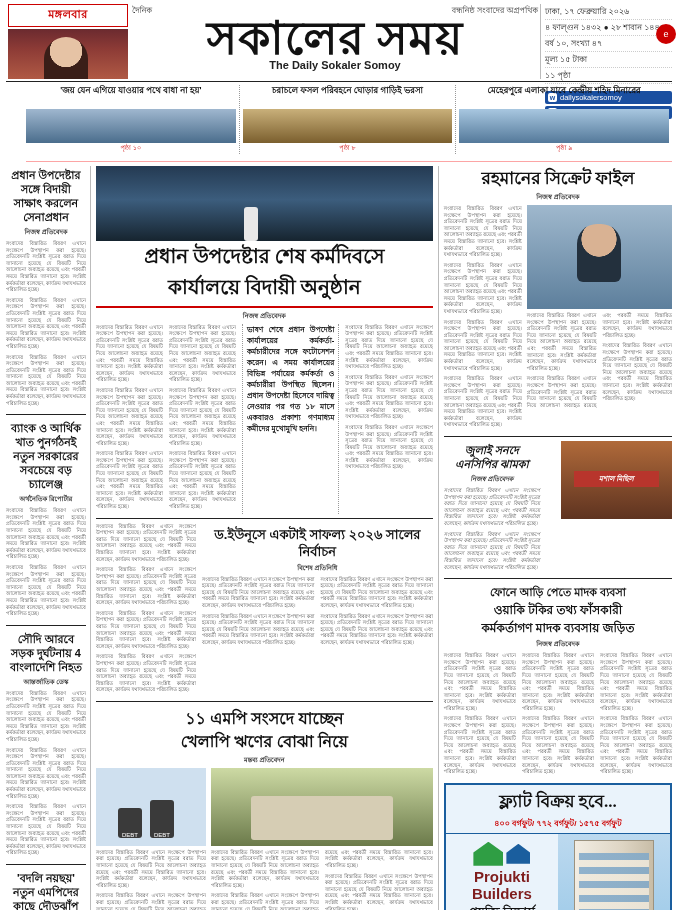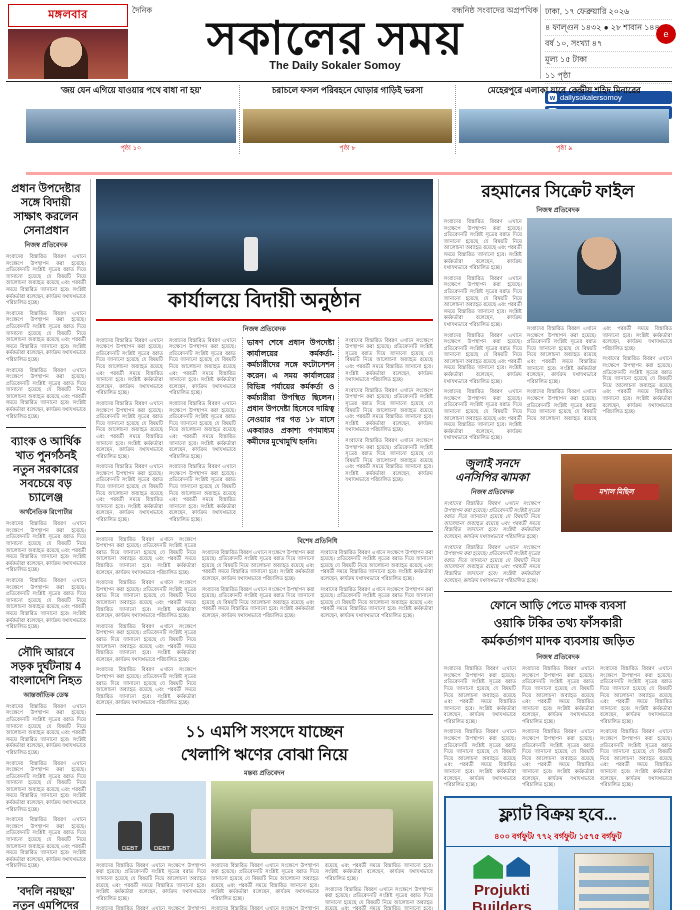--- a/index.html
+++ b/index.html
@@ -36,21 +36,21 @@
   .mh-right .line { padding:1px 0; border-bottom:1px dotted #ccc;}
   .social { margin-top:7px; }
   .social div { display:flex; align-items:center; gap:3px; background:#1a4fa0; color:#fff;
      font-size:7.5px; padding:2px 3px; margin-bottom:2px; border-radius:2px;}
   .social .sic { width:9px;height:9px;border-radius:2px;background:#fff;color:#1a4fa0;font-size:7px;
      display:flex;align-items:center;justify-content:center;font-weight:bold;}
   .px-logo { position:absolute; right:2px; top:24px; width:20px;height:20px;border-radius:50%;
      background:#c00;color:#fff;font-size:9px;display:flex;align-items:center;justify-content:center;}
 
   
-  .teasers { display:flex; gap:3px; margin-top:3px; border-bottom:3px solid #fca5a5; padding-bottom:18px;margin-left:20px;}
+  .teasers { display:flex; gap:3px; margin-top:3px; border-bottom:1px solid #fca5a5; padding-bottom:7px;margin-left:20px;}
   .teaser { flex:1; border-right:1px dotted #999; padding-right:3px; }
   .teaser:last-child{border-right:none;}
   .teaser .t-txt { font-size:8.5px; font-weight:bold; line-height:11px; text-align:center; min-height:22px;}
   .teaser .t-img { height:34px; margin-top:2px; }
   .teaser .t-pg { font-size:6.5px; text-align:center; color:#c00; }
 
   .img-a{background:linear-gradient(180deg,#9fb7cf,#4a6d8c);}
   .img-b{background:linear-gradient(180deg,#8fb07d,#3f6b3a);}
   .img-c{background:linear-gradient(180deg,#c9b07a,#7b5f2e);}
   .img-d{background:linear-gradient(180deg,#a8c7e0,#54799a);}
@@ -194,20 +194,21 @@
       <div class="rule"></div>
       <div>
         <div class="hd-s">'বদলি নয়ছয়' নতুন এমপিদের কাছে দৌড়ঝাঁপ</div>
         <div class="byline">নিজস্ব প্রতিবেদক</div>
 
       </div>
     </div>
 
     <div class="col c2">
       <div class="ph parliament"></div>
+      <div class="hd-l">প্রধান উপদেষ্টার শেষ কর্মদিবসে</div>
       <div class="hd-l">কার্যালয়ে বিদায়ী অনুষ্ঠান</div>
       <div class="redline"></div>
       <div class="byline">নিজস্ব প্রতিবেদক</div>
       <div style="display:flex;gap:6px;">
         <div class="body cols2" style="flex:1.6;">
           <p>সংবাদের বিস্তারিত বিবরণ এখানে সংক্ষেপে উপস্থাপন করা হয়েছে। প্রতিবেদনটি সংশ্লিষ্ট সূত্রের বরাত দিয়ে জানানো হয়েছে যে বিষয়টি নিয়ে আলোচনা অব্যাহত রয়েছে এবং পরবর্তী সময়ে বিস্তারিত জানানো হবে। সংশ্লিষ্ট কর্মকর্তারা বলেছেন, কার্যক্রম যথাযথভাবে পরিচালিত হচ্ছে।</p>
             <p>সংবাদের বিস্তারিত বিবরণ এখানে সংক্ষেপে উপস্থাপন করা হয়েছে। প্রতিবেদনটি সংশ্লিষ্ট সূত্রের বরাত দিয়ে জানানো হয়েছে যে বিষয়টি নিয়ে আলোচনা অব্যাহত রয়েছে এবং পরবর্তী সময়ে বিস্তারিত জানানো হবে। সংশ্লিষ্ট কর্মকর্তারা বলেছেন, কার্যক্রম যথাযথভাবে পরিচালিত হচ্ছে।</p>
             <p>সংবাদের বিস্তারিত বিবরণ এখানে সংক্ষেপে উপস্থাপন করা হয়েছে। প্রতিবেদনটি সংশ্লিষ্ট সূত্রের বরাত দিয়ে জানানো হয়েছে যে বিষয়টি নিয়ে আলোচনা অব্যাহত রয়েছে এবং পরবর্তী সময়ে বিস্তারিত জানানো হবে। সংশ্লিষ্ট কর্মকর্তারা বলেছেন, কার্যক্রম যথাযথভাবে পরিচালিত হচ্ছে।</p>
           <p>সংবাদের বিস্তারিত বিবরণ এখানে সংক্ষেপে উপস্থাপন করা হয়েছে। প্রতিবেদনটি সংশ্লিষ্ট সূত্রের বরাত দিয়ে জানানো হয়েছে যে বিষয়টি নিয়ে আলোচনা অব্যাহত রয়েছে এবং পরবর্তী সময়ে বিস্তারিত জানানো হবে। সংশ্লিষ্ট কর্মকর্তারা বলেছেন, কার্যক্রম যথাযথভাবে পরিচালিত হচ্ছে।</p>
             <p>সংবাদের বিস্তারিত বিবরণ এখানে সংক্ষেপে উপস্থাপন করা হয়েছে। প্রতিবেদনটি সংশ্লিষ্ট সূত্রের বরাত দিয়ে জানানো হয়েছে যে বিষয়টি নিয়ে আলোচনা অব্যাহত রয়েছে এবং পরবর্তী সময়ে বিস্তারিত জানানো হবে। সংশ্লিষ্ট কর্মকর্তারা বলেছেন, কার্যক্রম যথাযথভাবে পরিচালিত হচ্ছে।</p>
@@ -225,20 +226,21 @@
       <div class="rule"></div>
 
       <div style="display:flex;gap:6px;">
         <div class="body" style="width:100px;">
           <p>সংবাদের বিস্তারিত বিবরণ এখানে সংক্ষেপে উপস্থাপন করা হয়েছে। প্রতিবেদনটি সংশ্লিষ্ট সূত্রের বরাত দিয়ে জানানো হয়েছে যে বিষয়টি নিয়ে আলোচনা অব্যাহত রয়েছে এবং পরবর্তী সময়ে বিস্তারিত জানানো হবে। সংশ্লিষ্ট কর্মকর্তারা বলেছেন, কার্যক্রম যথাযথভাবে পরিচালিত হচ্ছে।</p>
             <p>সংবাদের বিস্তারিত বিবরণ এখানে সংক্ষেপে উপস্থাপন করা হয়েছে। প্রতিবেদনটি সংশ্লিষ্ট সূত্রের বরাত দিয়ে জানানো হয়েছে যে বিষয়টি নিয়ে আলোচনা অব্যাহত রয়েছে এবং পরবর্তী সময়ে বিস্তারিত জানানো হবে। সংশ্লিষ্ট কর্মকর্তারা বলেছেন, কার্যক্রম যথাযথভাবে পরিচালিত হচ্ছে।</p>
             <p>সংবাদের বিস্তারিত বিবরণ এখানে সংক্ষেপে উপস্থাপন করা হয়েছে। প্রতিবেদনটি সংশ্লিষ্ট সূত্রের বরাত দিয়ে জানানো হয়েছে যে বিষয়টি নিয়ে আলোচনা অব্যাহত রয়েছে এবং পরবর্তী সময়ে বিস্তারিত জানানো হবে। সংশ্লিষ্ট কর্মকর্তারা বলেছেন, কার্যক্রম যথাযথভাবে পরিচালিত হচ্ছে।</p>
             <p>সংবাদের বিস্তারিত বিবরণ এখানে সংক্ষেপে উপস্থাপন করা হয়েছে। প্রতিবেদনটি সংশ্লিষ্ট সূত্রের বরাত দিয়ে জানানো হয়েছে যে বিষয়টি নিয়ে আলোচনা অব্যাহত রয়েছে এবং পরবর্তী সময়ে বিস্তারিত জানানো হবে। সংশ্লিষ্ট কর্মকর্তারা বলেছেন, কার্যক্রম যথাযথভাবে পরিচালিত হচ্ছে।</p>
         </div>
         <div style="flex:1;">
+          <div class="hd-m">ড.ইউনূসে একটাই সাফল্য ২০২৬ সালের নির্বাচন</div>
           <div class="byline">বিশেষ প্রতিনিধি</div>
           <div class="body cols2">
             <p>সংবাদের বিস্তারিত বিবরণ এখানে সংক্ষেপে উপস্থাপন করা হয়েছে। প্রতিবেদনটি সংশ্লিষ্ট সূত্রের বরাত দিয়ে জানানো হয়েছে যে বিষয়টি নিয়ে আলোচনা অব্যাহত রয়েছে এবং পরবর্তী সময়ে বিস্তারিত জানানো হবে। সংশ্লিষ্ট কর্মকর্তারা বলেছেন, কার্যক্রম যথাযথভাবে পরিচালিত হচ্ছে।</p>
               <p>সংবাদের বিস্তারিত বিবরণ এখানে সংক্ষেপে উপস্থাপন করা হয়েছে। প্রতিবেদনটি সংশ্লিষ্ট সূত্রের বরাত দিয়ে জানানো হয়েছে যে বিষয়টি নিয়ে আলোচনা অব্যাহত রয়েছে এবং পরবর্তী সময়ে বিস্তারিত জানানো হবে। সংশ্লিষ্ট কর্মকর্তারা বলেছেন, কার্যক্রম যথাযথভাবে পরিচালিত হচ্ছে।</p>
               <p>সংবাদের বিস্তারিত বিবরণ এখানে সংক্ষেপে উপস্থাপন করা হয়েছে। প্রতিবেদনটি সংশ্লিষ্ট সূত্রের বরাত দিয়ে জানানো হয়েছে যে বিষয়টি নিয়ে আলোচনা অব্যাহত রয়েছে এবং পরবর্তী সময়ে বিস্তারিত জানানো হবে। সংশ্লিষ্ট কর্মকর্তারা বলেছেন, কার্যক্রম যথাযথভাবে পরিচালিত হচ্ছে।</p>
               <p>সংবাদের বিস্তারিত বিবরণ এখানে সংক্ষেপে উপস্থাপন করা হয়েছে। প্রতিবেদনটি সংশ্লিষ্ট সূত্রের বরাত দিয়ে জানানো হয়েছে যে বিষয়টি নিয়ে আলোচনা অব্যাহত রয়েছে এবং পরবর্তী সময়ে বিস্তারিত জানানো হবে। সংশ্লিষ্ট কর্মকর্তারা বলেছেন, কার্যক্রম যথাযথভাবে পরিচালিত হচ্ছে।</p>
           </div>
         </div>
       </div>
       <div class="rule"></div>

